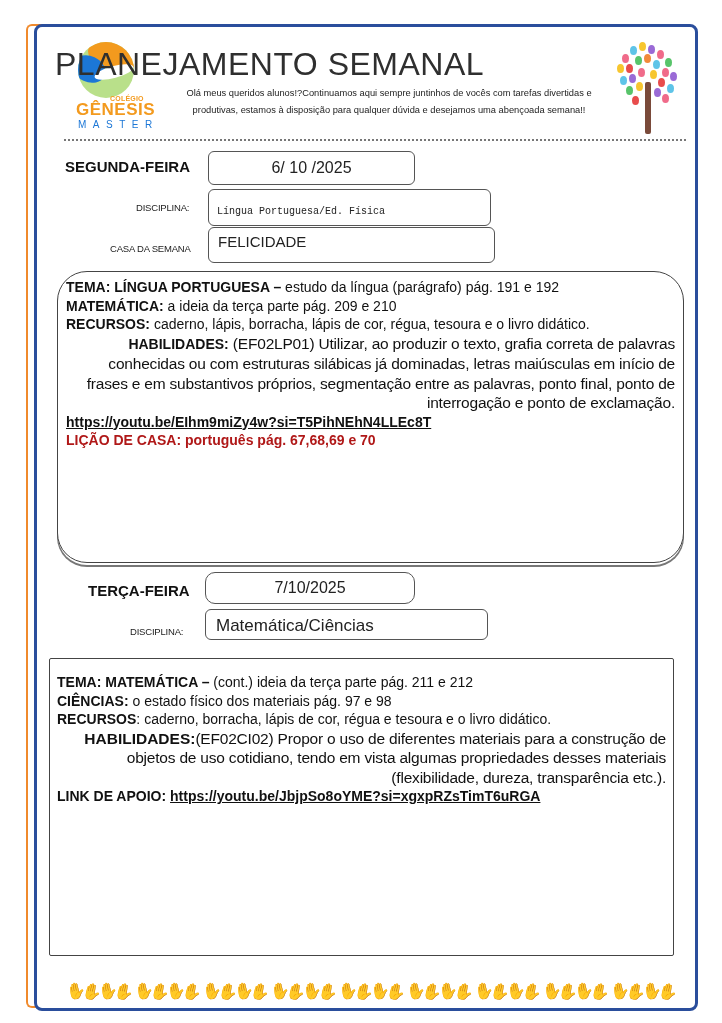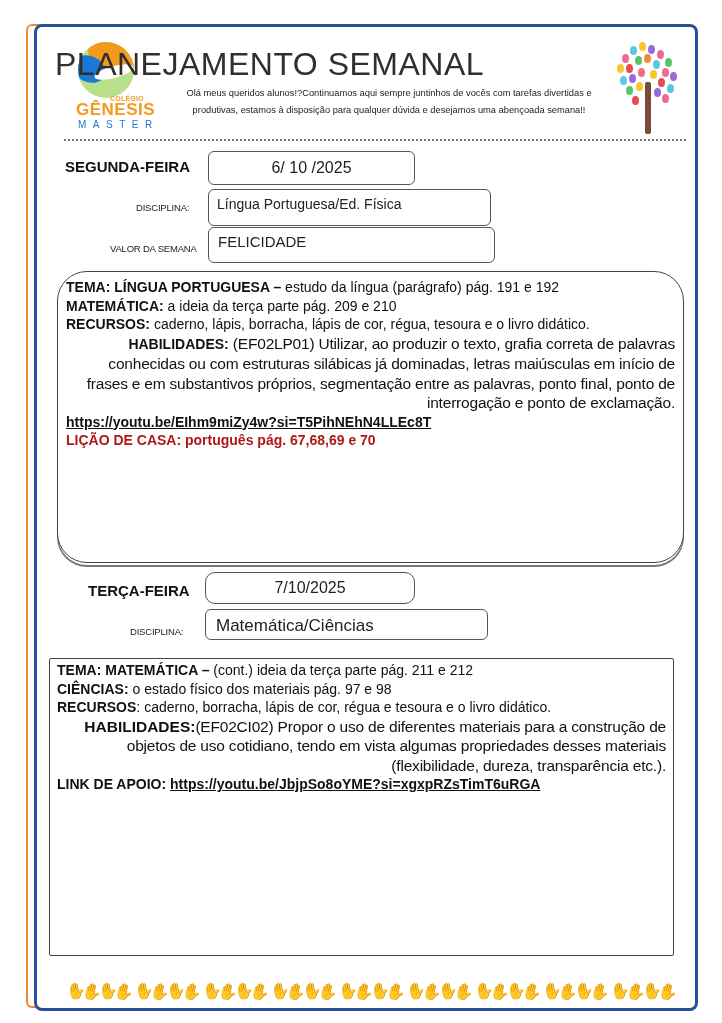--- a/index.html
+++ b/index.html
@@ -97,24 +97,24 @@
 
 <div class="dotted"></div>
 
 <div class="day-label" style="left:65px;top:158px;">SEGUNDA-FEIRA</div>
 <div class="field-box" style="left:208px;top:151px;width:207px;height:34px;">
   <div class="date-val" style="top:7px;">6/ 10 /2025</div>
 </div>
 
 <div class="small-label" style="left:136px;top:202px;">DISCIPLINA:</div>
 <div class="field-box" style="left:208px;top:189px;width:283px;height:37px;">
-  <div style="position:absolute;left:8px;top:6px;font-size:14px;color:#222;">Língua Portuguesa/Ed. Física</div>
+  <div style="position:absolute;left:8px;top:16px;font-size:10px;color:#222;font-family:Liberation Mono, monospace;">Língua Portuguesa/Ed. Física</div>
 </div>
 
-<div class="small-label" style="left:110px;top:243px;">VALOR DA SEMANA</div>
+<div class="small-label" style="left:110px;top:243px;">CASA DA SEMANA</div>
 <div class="field-box" style="left:208px;top:227px;width:287px;height:36px;">
   <div style="position:absolute;left:9px;top:5px;font-size:15px;color:#222;">FELICIDADE</div>
 </div>
 
 <div class="content-box double" style="left:57px;top:271px;width:627px;height:292px;padding:6px 8px;">
   <p class="c14"><span class="lbl">TEMA: LÍNGUA PORTUGUESA –</span><span> estudo da língua (parágrafo) pág. 191 e 192</span></p>
   <p class="c14"><span class="lbl">MATEMÁTICA:</span><span> a ideia da terça parte pág. 209 e 210</span></p>
   <p class="c14"><span class="lbl">RECURSOS:</span><span> caderno, lápis, borracha, lápis de cor, régua, tesoura e o livro didático.</span></p>
   <p class="c15"><span class="lbl" style="font-size:14px;">HABILIDADES:</span><span style="letter-spacing:-0.2px;"> (EF02LP01) Utilizar, ao produzir o texto, grafia correta de palavras conhecidas ou com estruturas silábicas já dominadas, letras maiúsculas em início de frases e em substantivos próprios, segmentação entre as palavras, ponto final, ponto de interrogação e ponto de exclamação.</span></p>
   <p class="c14"><a class="link">https://youtu.be/EIhm9miZy4w?si=T5PihNEhN4LLEc8T</a></p>
@@ -124,21 +124,21 @@
 <div class="day-label" style="left:88px;top:582px;">TERÇA-FEIRA</div>
 <div class="field-box" style="left:205px;top:572px;width:210px;height:32px;border-radius:10px;">
   <div class="date-val" style="top:6px;">7/10/2025</div>
 </div>
 
 <div class="small-label" style="left:130px;top:626px;">DISCIPLINA:</div>
 <div class="field-box" style="left:205px;top:609px;width:283px;height:31px;">
   <div style="position:absolute;left:10px;top:6px;font-size:17px;color:#222;">Matemática/Ciências</div>
 </div>
 
-<div class="content-box" style="left:49px;top:658px;width:625px;height:298px;padding:2px 7px;">
+<div class="content-box" style="left:49px;top:658px;width:625px;height:298px;padding:14px 7px;">
   <p class="c14"><span class="lbl">TEMA: MATEMÁTICA –</span><span> (cont.) ideia da terça parte pág. 211 e 212</span></p>
   <p class="c14"><span class="lbl">CIÊNCIAS:</span><span> o estado físico dos materiais pág. 97 e 98</span></p>
   <p class="c14"><span class="lbl">RECURSOS</span><span>: caderno, borracha, lápis de cor, régua e tesoura e o livro didático.</span></p>
   <p class="c15"><span class="lbl" style="font-weight:bold;">HABILIDADES:</span><span style="letter-spacing:-0.2px;">(EF02CI02) Propor o uso de diferentes materiais para a construção de objetos de uso cotidiano, tendo em vista algumas propriedades desses materiais (flexibilidade, dureza, transparência etc.).</span></p>
   <p class="c14"><span class="lbl">LINK DE APOIO:</span> <a class="link">https://youtu.be/JbjpSo8oYME?si=xgxpRZsTimT6uRGA</a></p>
 </div>
 
 <div class="hands" id="hands">
     <div class="hand-group">
       <div class="hand" style="color: rgb(46, 198, 230); transform: rotate(-10deg);">✋</div>

